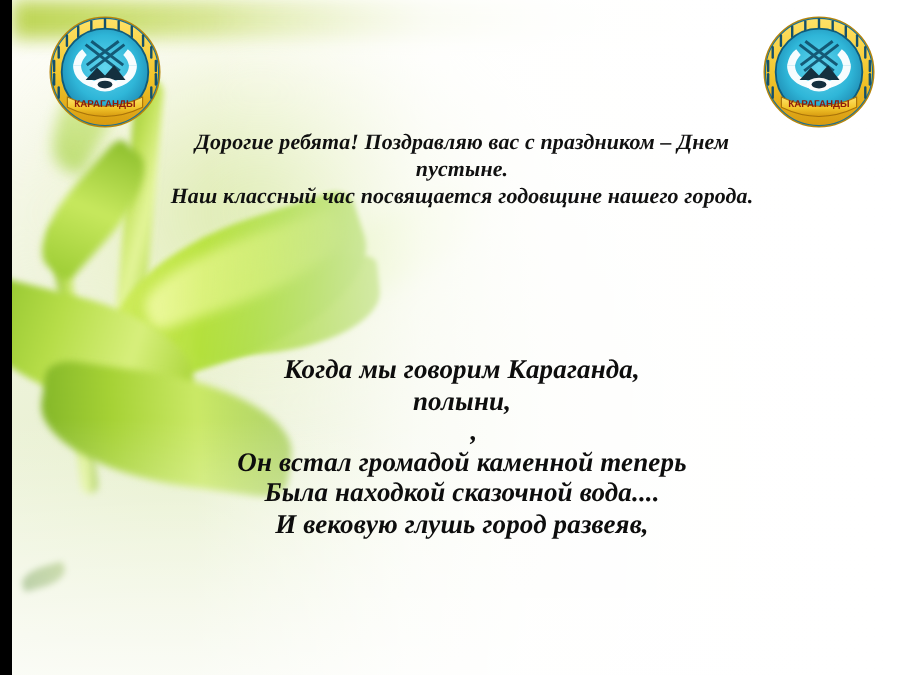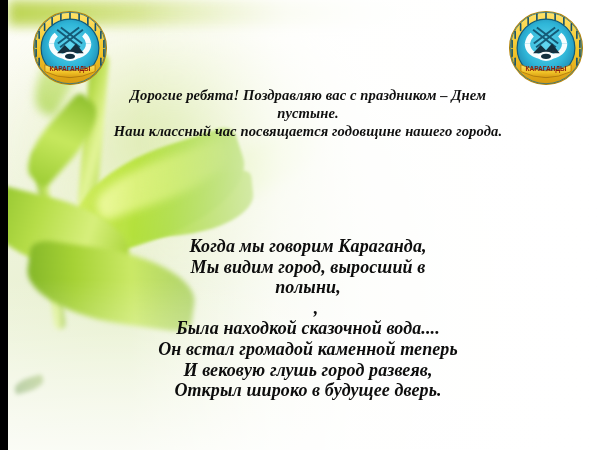--- a/index.html
+++ b/index.html
@@ -369,22 +369,20 @@
   </div>
 
   <div class="headline">
     <span class="ln">Дорогие ребята! Поздравляю вас с праздником – Днем</span>
     <span class="ln">пустыне.</span>
     <span class="ln">Наш классный час посвящается годовщине нашего города.</span>
   </div>
 
   <div class="poem">
     <span class="ln">Когда мы говорим Караганда,</span>
-    <span class="ln">Мы видим город, выросший в</span>
     <span class="ln">полыни,</span>
     <span class="ln indent-push">,</span>
+    <span class="ln">Он встал громадой каменной теперь</span>
     <span class="ln">Была находкой сказочной вода....</span>
-    <span class="ln">Он встал громадой каменной теперь</span>
     <span class="ln">И вековую глушь город развеяв,</span>
-    <span class="ln">Открыл широко в будущее дверь.</span>
   </div>
 
 </div>
 
 </body></html>

